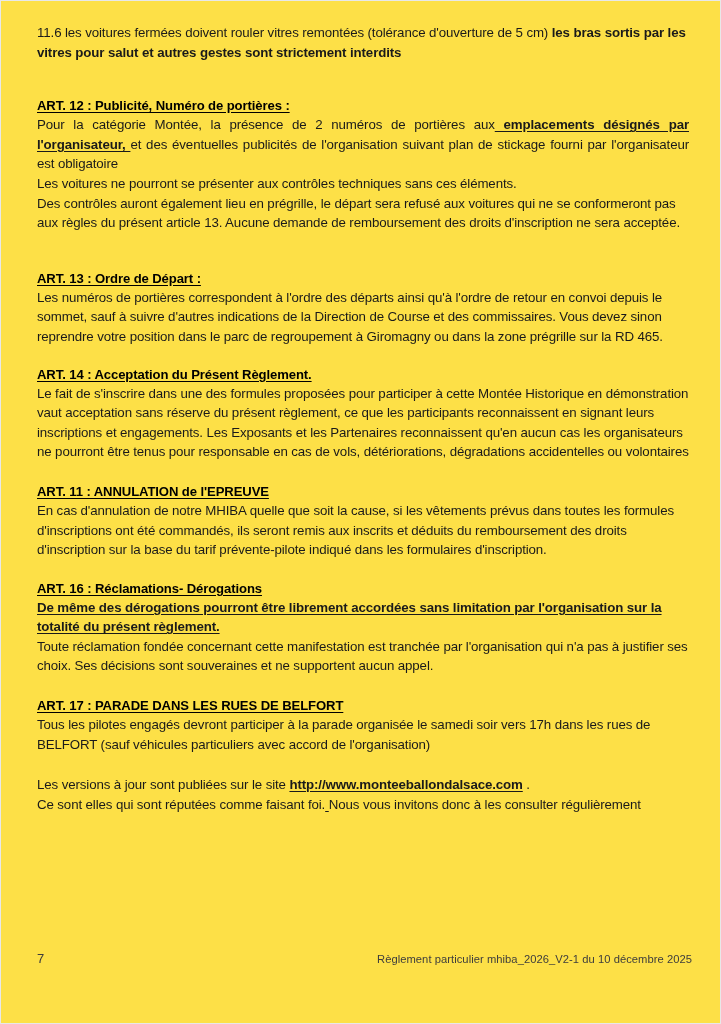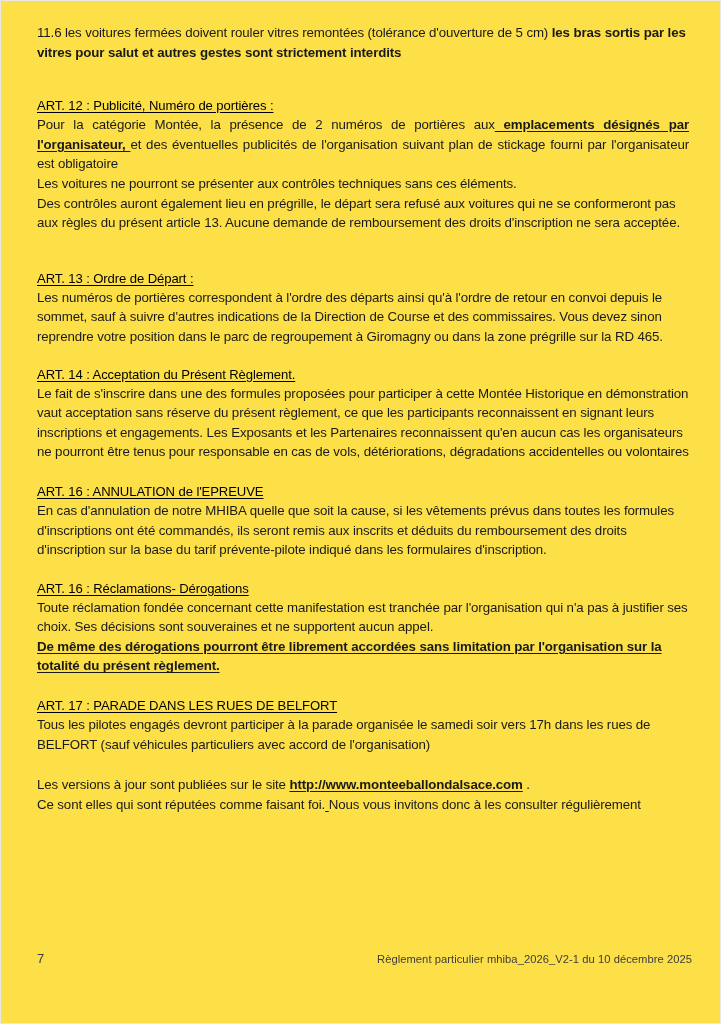--- a/index.html
+++ b/index.html
@@ -37,21 +37,21 @@
     line-height: 19.6px;
     letter-spacing: -0.12px;
     color: #1a1a1a;
   }
   .para.justify {
     text-align: justify;
   }
   .art-head {
     font-size: 13.1px;
     line-height: 19px;
-    font-weight: normal;
+    font-weight: bold;
     text-decoration: underline;
     text-underline-offset: 1.5px;
     letter-spacing: -0.1px;
     color: #000000;
     display: block;
   }
   .bold {
     font-weight: bold;
   }
   .ul {
@@ -116,28 +116,28 @@
           <h2 class="art-head">ART. 13 : Ordre de Départ :</h2>
           <p class="para"><span>Les numéros de portières correspondent à l'ordre des départs ainsi qu'à l'ordre de retour en convoi depuis le sommet, sauf à suivre d'autres indications de la Direction de Course et des commissaires. Vous devez sinon reprendre votre position dans le parc de regroupement à Giromagny ou dans la zone prégrille sur la RD 465.</span></p>
         </section>
         <div class="gap-13"></div>
         <section>
           <h2 class="art-head">ART. 14 : Acceptation du Présent Règlement.</h2>
           <p class="para"><span>Le fait de s'inscrire dans une des formules proposées pour participer à cette Montée Historique en démonstration vaut acceptation sans réserve du présent règlement, ce que les participants reconnaissent en signant leurs inscriptions et engagements. Les Exposants et les Partenaires reconnaissent qu'en aucun cas les organisateurs ne pourront être tenus pour responsable en cas de vols, détériorations, dégradations accidentelles ou volontaires</span></p>
         </section>
         <div class="gap-14"></div>
         <section>
-          <h2 class="art-head">ART. 16 : ANNULATION de l'EPREUVE</h2>
+          <h2 class="art-head">ART. 11 : ANNULATION de l'EPREUVE</h2>
           <p class="para"><span>En cas d'annulation de notre MHIBA quelle que soit la cause, si les vêtements prévus dans toutes les formules d'inscriptions ont été commandés, ils seront remis aux inscrits et déduits du remboursement des droits d'inscription sur la base du tarif prévente-pilote indiqué dans les formulaires d'inscription.</span></p>
         </section>
         <div class="gap-15"></div>
         <section>
           <h2 class="art-head">ART. 16 : Réclamations- Dérogations</h2>
+          <p class="para"><span class="ul">De même des dérogations pourront être librement accordées sans limitation par l'organisation sur la totalité du présent règlement.</span></p>
           <p class="para"><span>Toute réclamation fondée concernant cette manifestation est tranchée par l'organisation qui n'a pas à justifier ses choix. Ses décisions sont souveraines et ne supportent aucun appel.</span></p>
-          <p class="para"><span class="ul">De même des dérogations pourront être librement accordées sans limitation par l'organisation sur la totalité du présent règlement.</span></p>
         </section>
         <div class="gap-16"></div>
         <section>
           <h2 class="art-head">ART. 17 : PARADE DANS LES RUES DE BELFORT</h2>
           <p class="para"><span>Tous les pilotes engagés devront participer à la parade organisée le samedi soir vers 17h dans les rues de BELFORT (sauf véhicules particuliers avec accord de l'organisation)</span></p>
         </section>
         <div class="gap-17"></div>
         <section>
           <p class="para"><span>Les versions à jour sont publiées sur le site  </span><span class="ul">http://www.monteeballondalsace.com</span><span> .</span></p>
           <p class="para"><span>Ce sont elles qui sont réputées comme faisant foi.</span><span class="ul"> </span><span>Nous vous invitons donc à les consulter régulièrement</span></p>

